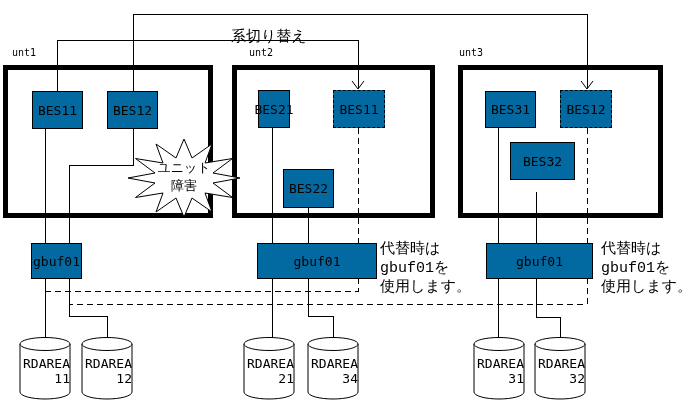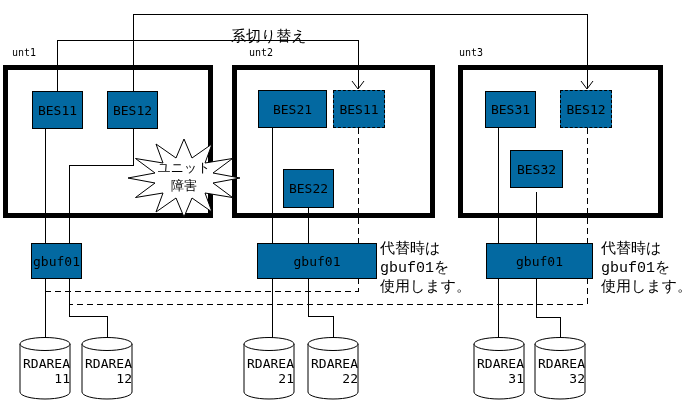--- a/index.html
+++ b/index.html
@@ -115,27 +115,27 @@
 
   <div class="unit-label" style="left:12px;top:45px;">unt1</div>
   <div class="unit-label" style="left:249px;top:45px;">unt2</div>
   <div class="unit-label" style="left:459px;top:45px;">unt3</div>
 
   <div class="switch-label" style="left:231px;top:28px;">系切り替え</div>
 
   <div class="box" style="left:32px;top:91px;width:51px;height:38px;">BES11</div>
   <div class="box" style="left:107px;top:91px;width:51px;height:38px;">BES12</div>
 
-  <div class="box" style="left:258px;top:90px;width:69px;height:38px;">BES21</div>
+  <div class="box" style="left:258px;top:90px;width:32px;height:38px;">BES21</div>
   <div class="box dashed" style="left:333px;top:90px;width:52px;height:38px;">BES11</div>
   <div class="box" style="left:283px;top:153px;width:51px;height:39px;margin-top:16px;">BES22</div>
 
   <div class="box" style="left:485px;top:91px;width:51px;height:37px;">BES31</div>
   <div class="box dashed" style="left:560px;top:90px;width:52px;height:38px;">BES12</div>
-  <div class="box" style="left:510px;top:150px;width:53px;height:38px;">BES32</div>
+  <div class="box" style="left:510px;top:142px;width:65px;height:38px;">BES32</div>
 
   <div class="box" style="left:31px;top:243px;width:51px;height:36px;">gbuf01</div>
   <div class="box" style="left:257px;top:243px;width:120px;height:36px;">gbuf01</div>
   <div class="box" style="left:486px;top:243px;width:107px;height:36px;">gbuf01</div>
 
   <div class="note" style="left:380px;top:240px;">
     <div>代替時は</div>
     <div>gbuf01を</div>
     <div>使用します。</div>
   </div>
@@ -152,21 +152,21 @@
   <div class="cyl-label" style="left:82px;top:356px;">
     <div>RDAREA</div>
     <div>12</div>
   </div>
   <div class="cyl-label" style="left:244px;top:356px;">
     <div>RDAREA</div>
     <div>21</div>
   </div>
   <div class="cyl-label" style="left:308px;top:356px;">
     <div>RDAREA</div>
-    <div>22</div>
+    <div>34</div>
   </div>
   <div class="cyl-label" style="left:474px;top:356px;">
     <div>RDAREA</div>
     <div>31</div>
   </div>
   <div class="cyl-label" style="left:535px;top:356px;">
     <div>RDAREA</div>
     <div>32</div>
   </div>
 

